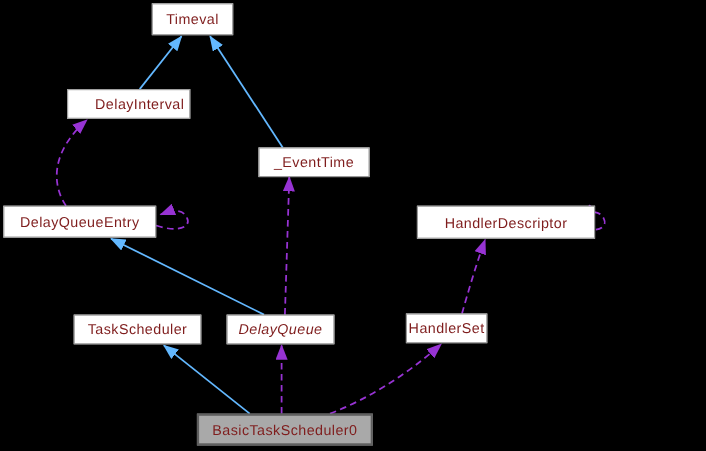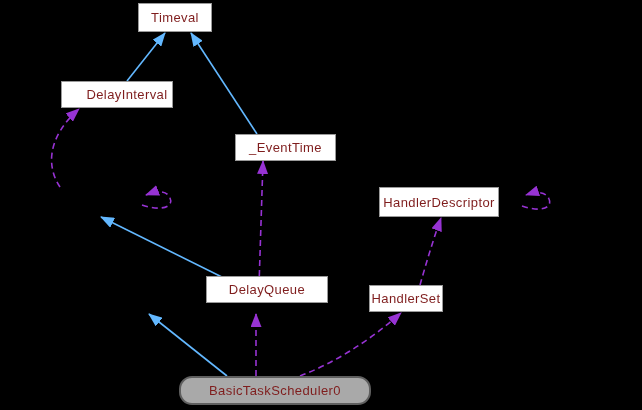--- a/index.html
+++ b/index.html
@@ -58,23 +58,25 @@
     <path class="edge-use" marker-end="url(#arrow-purple)" d="M142,205 C163,212 174,206 170,198 C167,191 159,190 146,195"></path>
     <path class="edge-use" marker-end="url(#arrow-purple)" d="M522,206 C542,213 553,207 549,199 C546,192 538,191 526,195"></path>
   </svg>
 
   <div class="node" style="left:138px;top:3px;width:74px;height:29px;">Timeval</div>
 
   <div class="node" style="left:61px;top:81px;width:112px;height:27px;padding-left:20px;">DelayInterval</div>
 
   <div class="node" style="left:215px;top:134px;width:101px;height:27px;margin-left:20px;">_EventTime</div>
 
+  <div class="node" style="left:3px;top:187px;width:139px;height:29px;">DelayQueueEntry</div>
 
-  <div class="node" style="left:379px;top:187px;width:120px;height:30px;">HandlerDescriptor</div>
+  <div class="node" style="left:379px;top:187px;width:162px;height:30px;">HandlerDescriptor</div>
 
+  <div class="node" style="left:67px;top:286px;width:116px;height:27px;">TaskScheduler</div>
 
-  <div class="node" style="left:206px;top:276px;width:122px;height:27px;">DelayQueue</div>
+  <div class="node" style="left:206px;top:286px;width:98px;height:27px;font-style:italic;">DelayQueue</div>
 
   <div class="node" style="left:369px;top:285px;width:74px;height:27px;">HandlerSet</div>
 
-  <div class="node focus" style="left:179px;top:376px;width:192px;height:29px;border-radius:13px;">BasicTaskScheduler0</div>
+  <div class="node focus" style="left:179px;top:376px;width:160px;height:29px;">BasicTaskScheduler0</div>
 
 </div>
 
 </body></html>

